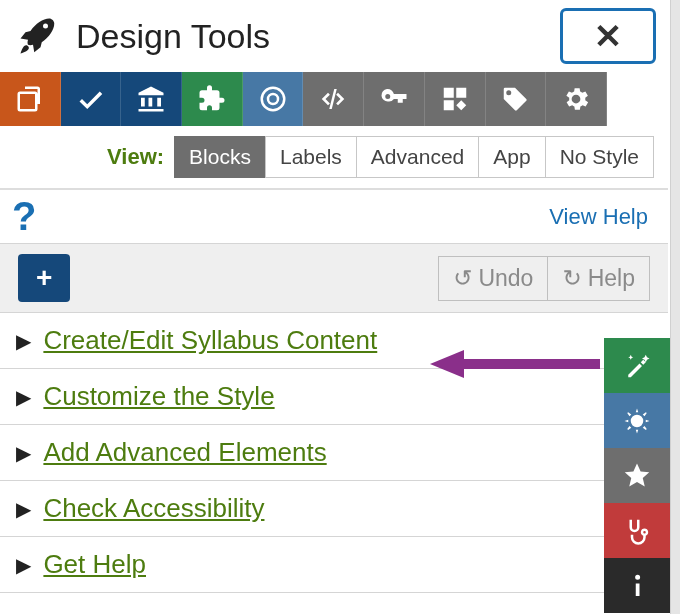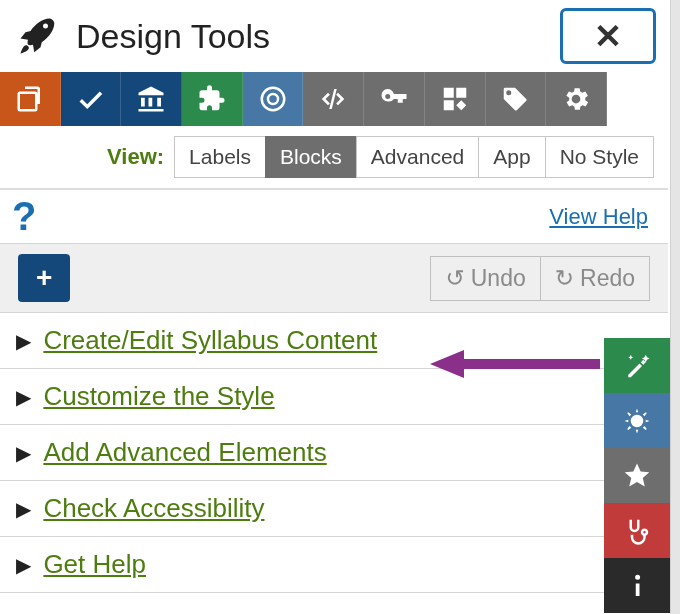--- a/index.html
+++ b/index.html
@@ -68,21 +68,21 @@
   }
   .seg-btn:first-child { margin-left:0; }
   .seg-btn.active { background:#6e6e6e; color:#fff; border-color:#6e6e6e; }
 
   
   .help-row {
     display:flex; align-items:center; justify-content:space-between;
     padding: 4px 20px 4px 12px;
   }
   .q-icon { font-size: 40px; font-weight:700; color:#1a6fb3; }
-  .view-help { font-size: 22px; color:#1a6fb3; text-decoration: underline; cursor:pointer; }
+  .view-help { font-size: 22px; color:#1a6fb3; cursor:pointer; }
 
   
   .action-bar {
     display:flex; align-items:center; gap: 18px;
     padding: 10px 18px;
     background:#efefef;
     border-top:1px solid #d5d5d5;
     border-bottom:1px solid #d5d5d5;
   }
   .add-btn {
@@ -211,22 +211,22 @@
     <div class="tb-btn c-gray">
       <svg viewBox="0 0 24 24">
           <path d="M19.4 13a7.8 7.8 0 0 0 0-2l2.1-1.6-2-3.4-2.5 1a7.7 7.7 0 0 0-1.7-1l-.4-2.6h-4l-.4 2.6a7.7 7.7 0 0 0-1.7 1l-2.5-1-2 3.4L6.6 11a7.8 7.8 0 0 0 0 2l-2.1 1.6 2 3.4 2.5-1c.5.4 1.1.8 1.7 1l.4 2.6h4l.4-2.6c.6-.2 1.2-.6 1.7-1l2.5 1 2-3.4L19.4 13zM12 15.5A3.5 3.5 0 1 1 12 8.5a3.5 3.5 0 0 1 0 7z"></path>
         </svg>
     </div>
   </div>
 
   <div class="view-row">
     <span class="view-label">View:</span>
     <div class="seg">
+      <div class="seg-btn active">Blocks</div>
       <div class="seg-btn">Labels</div>
-      <div class="seg-btn active">Blocks</div>
       <div class="seg-btn">Advanced</div>
       <div class="seg-btn">App</div>
       <div class="seg-btn">No Style</div>
     </div>
   </div>
 
   <div class="help-row">
     <span class="q-icon">?</span>
     <span class="view-help">View Help</span>
   </div>
@@ -235,21 +235,21 @@
     <div class="add-btn">
       <span class="plus">+</span>
     </div>
     <div class="ur-group">
       <div class="ur-btn">
         <span>↺</span>
         <span>Undo</span>
       </div>
       <div class="ur-btn">
         <span>↻</span>
-        <span>Redo</span>
+        <span>Help</span>
       </div>
     </div>
   </div>
 
   <div class="acc-item">
     <span class="caret">▶</span>
     <span class="acc-label">Create/Edit Syllabus Content</span>
   </div>
   <div class="acc-item">
     <span class="caret">▶</span>

